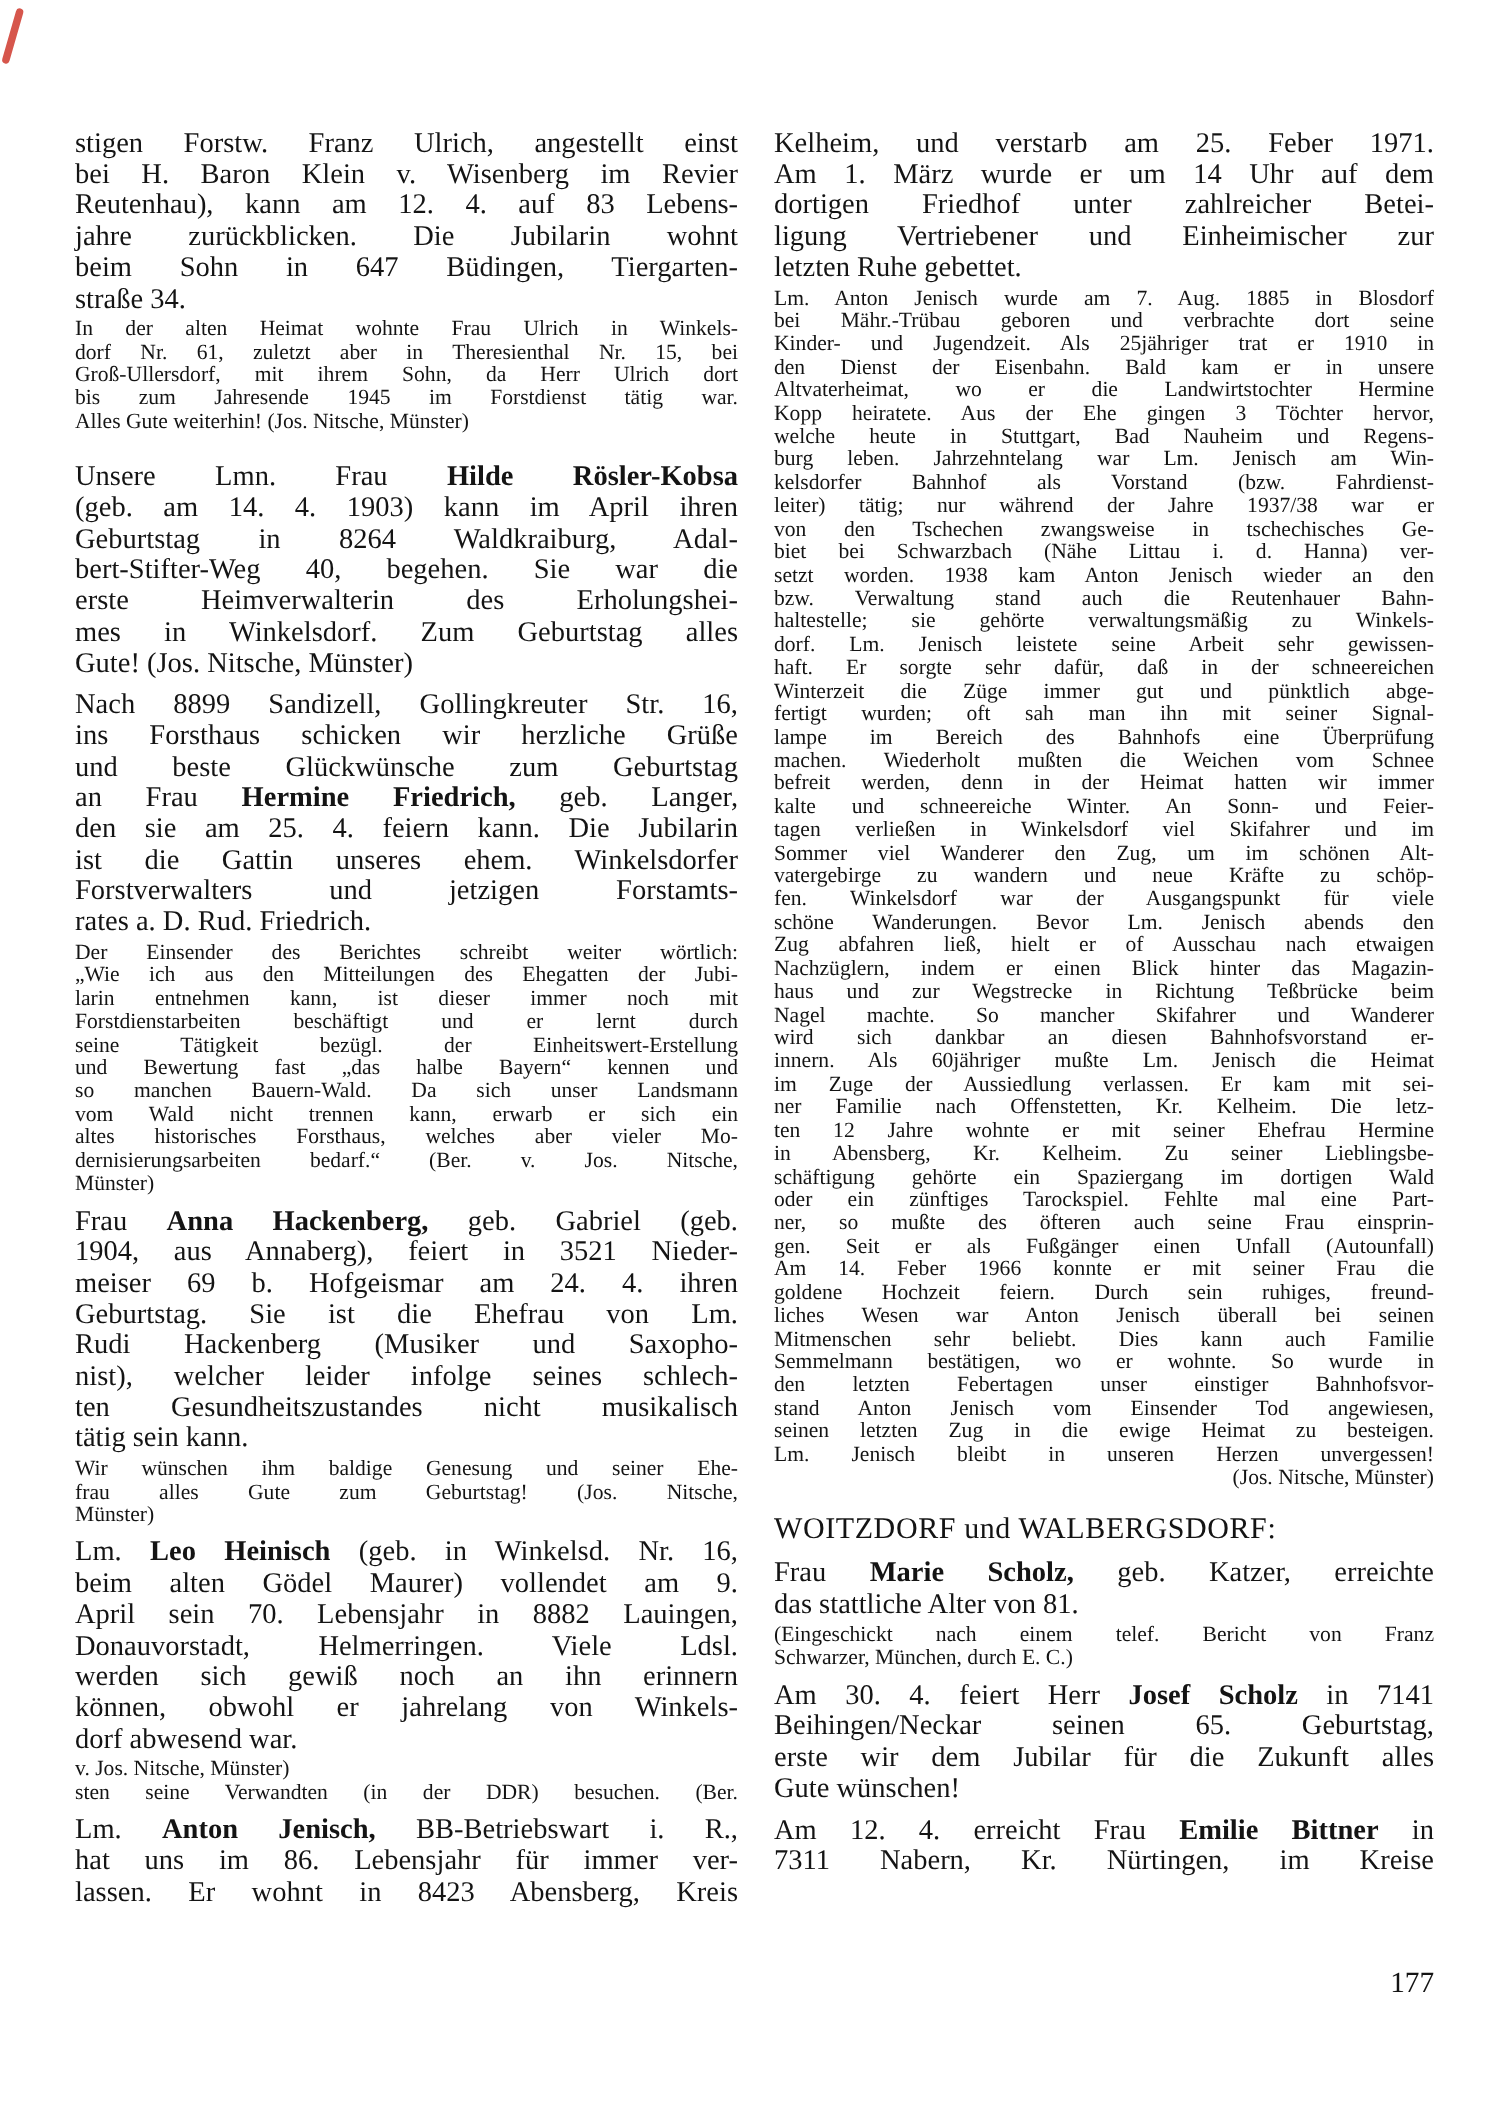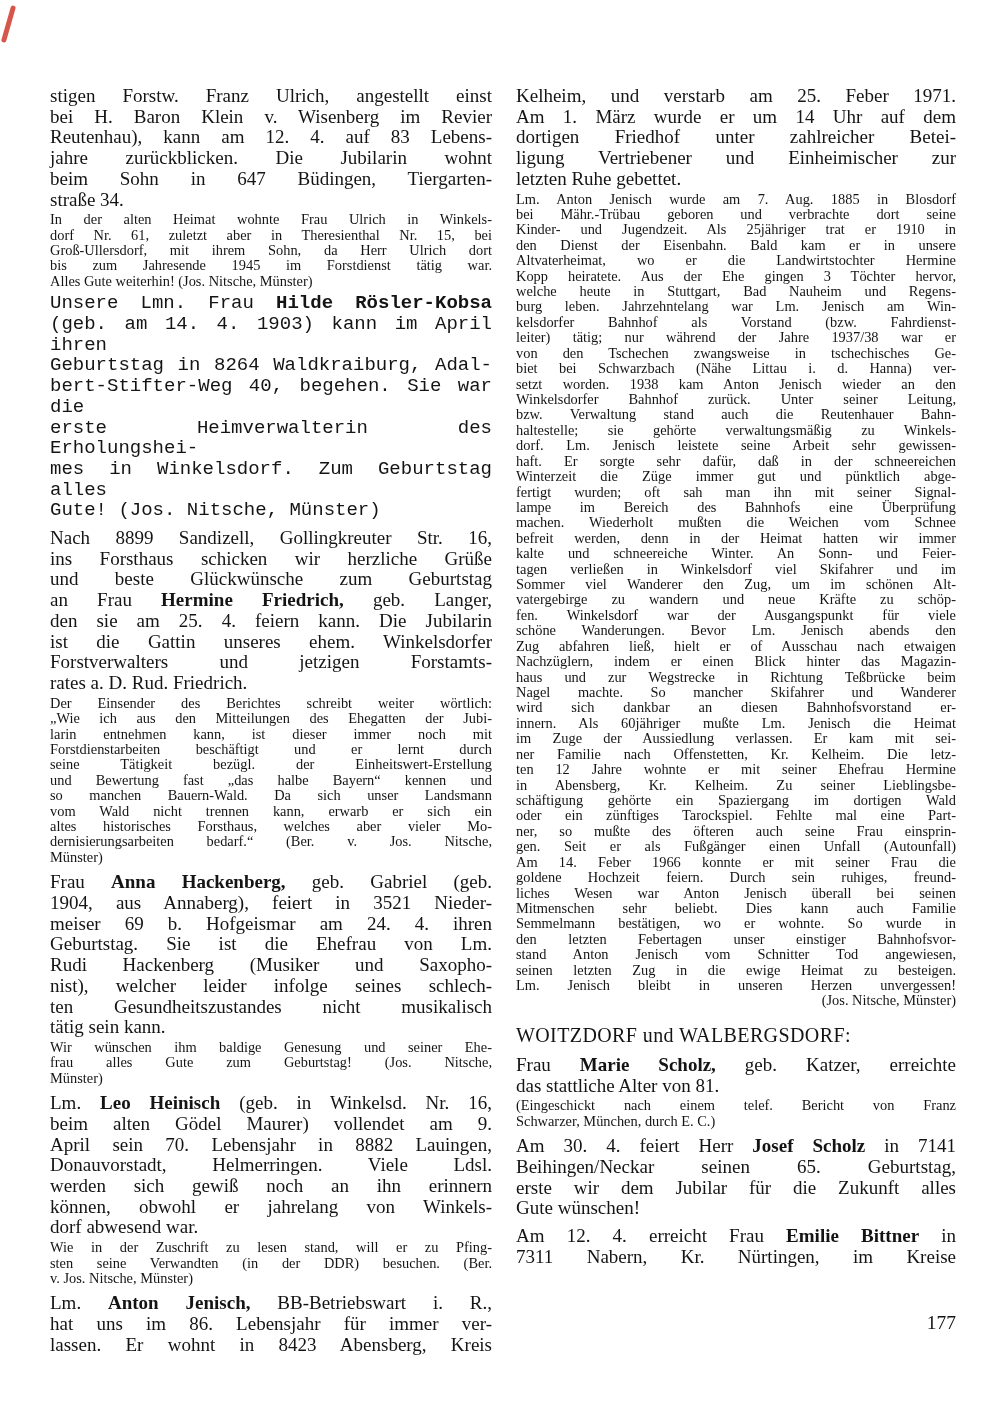--- a/index.html
+++ b/index.html
@@ -15,21 +15,21 @@
   }
   .col { position: absolute; top: 86px; }
   .col-left  { left: 50px;  width: 442px; }
   .col-right { left: 516px; width: 440px; }
 
   .block { margin-top: 6px; }
   .block:first-child { margin-top: 0; }
   .block-body  { margin-top: 7px; }
   .block-small { margin-top: 2px; }
   .block-heading { margin-top: 14px; }
-  .block-gap { margin-top: 4px; font-family: Liberation Mono, monospace; }
+  .block-gap { margin-top: 19px; }
 
   .line { text-align: justify; text-align-last: justify; white-space: normal; }
   .line.last  { text-align-last: left; }
   .line.right { text-align-last: right; }
 
   .line.body    { font-size: 19px;   line-height: 20.7px; }
   .line.small   { font-size: 14.4px; line-height: 15.42px; }
   .line.heading { font-size: 20px; line-height: 25px; font-weight: normal; letter-spacing: 0.4px; text-align-last: left; }
 
   b { font-weight: bold; }
@@ -121,23 +121,22 @@
       <div class="block block-body">
         <div class="line body">Lm. <b>Leo Heinisch</b> (geb. in Winkelsd. Nr. 16,</div>
         <div class="line body">beim alten Gödel Maurer) vollendet am 9.</div>
         <div class="line body">April sein 70. Lebensjahr in 8882 Lauingen,</div>
         <div class="line body">Donauvorstadt, Helmerringen. Viele Ldsl.</div>
         <div class="line body">werden sich gewiß noch an ihn erinnern</div>
         <div class="line body">können, obwohl er jahrelang von Winkels-</div>
         <div class="line body last">dorf abwesend war.</div>
       </div>
       <div class="block block-small">
-        <div class="line small">Wie in der Zuschrift zu lesen stand, will er zu Pfing-</div>
+        <div class="line small last">v. Jos. Nitsche, Münster)</div>
         <div class="line small">sten seine Verwandten (in der DDR) besuchen. (Ber.</div>
-        <div class="line small last">v. Jos. Nitsche, Münster)</div>
       </div>
       <div class="block block-body">
         <div class="line body">Lm. <b>Anton Jenisch,</b> BB-Betriebswart i. R.,</div>
         <div class="line body">hat uns im 86. Lebensjahr für immer ver-</div>
         <div class="line body">lassen. Er wohnt in 8423 Abensberg, Kreis</div>
       </div>
     </div>
   <div class="col col-right">
       <div class="block block-body">
         <div class="line body">Kelheim, und verstarb am 25. Feber 1971.</div>
@@ -153,21 +152,20 @@
         <div class="line small">den Dienst der Eisenbahn. Bald kam er in unsere</div>
         <div class="line small">Altvaterheimat, wo er die Landwirtstochter Hermine</div>
         <div class="line small">Kopp heiratete. Aus der Ehe gingen 3 Töchter hervor,</div>
         <div class="line small">welche heute in Stuttgart, Bad Nauheim und Regens-</div>
         <div class="line small">burg leben. Jahrzehntelang war Lm. Jenisch am Win-</div>
         <div class="line small">kelsdorfer Bahnhof als Vorstand (bzw. Fahrdienst-</div>
         <div class="line small">leiter) tätig; nur während der Jahre 1937/38 war er</div>
         <div class="line small">von den Tschechen zwangsweise in tschechisches Ge-</div>
         <div class="line small">biet bei Schwarzbach (Nähe Littau i. d. Hanna) ver-</div>
         <div class="line small">setzt worden. 1938 kam Anton Jenisch wieder an den</div>
-        <div class="line small">Winkelsdorfer Bahnhof zurück. Unter seiner Leitung,</div>
         <div class="line small">bzw. Verwaltung stand auch die Reutenhauer Bahn-</div>
         <div class="line small">haltestelle; sie gehörte verwaltungsmäßig zu Winkels-</div>
         <div class="line small">dorf. Lm. Jenisch leistete seine Arbeit sehr gewissen-</div>
         <div class="line small">haft. Er sorgte sehr dafür, daß in der schneereichen</div>
         <div class="line small">Winterzeit die Züge immer gut und pünktlich abge-</div>
         <div class="line small">fertigt wurden; oft sah man ihn mit seiner Signal-</div>
         <div class="line small">lampe im Bereich des Bahnhofs eine Überprüfung</div>
         <div class="line small">machen. Wiederholt mußten die Weichen vom Schnee</div>
         <div class="line small">befreit werden, denn in der Heimat hatten wir immer</div>
         <div class="line small">kalte und schneereiche Winter. An Sonn- und Feier-</div>
@@ -189,21 +187,21 @@
         <div class="line small">schäftigung gehörte ein Spaziergang im dortigen Wald</div>
         <div class="line small">oder ein zünftiges Tarockspiel. Fehlte mal eine Part-</div>
         <div class="line small">ner, so mußte des öfteren auch seine Frau einsprin-</div>
         <div class="line small">gen. Seit er als Fußgänger einen Unfall (Autounfall)</div>
         <div class="line small">Am 14. Feber 1966 konnte er mit seiner Frau die</div>
         <div class="line small">goldene Hochzeit feiern. Durch sein ruhiges, freund-</div>
         <div class="line small">liches Wesen war Anton Jenisch überall bei seinen</div>
         <div class="line small">Mitmenschen sehr beliebt. Dies kann auch Familie</div>
         <div class="line small">Semmelmann bestätigen, wo er wohnte. So wurde in</div>
         <div class="line small">den letzten Febertagen unser einstiger Bahnhofsvor-</div>
-        <div class="line small">stand Anton Jenisch vom Schnitter Tod angewiesen,</div>
+        <div class="line small">stand Anton Jenisch vom Einsender Tod angewiesen,</div>
         <div class="line small">seinen letzten Zug in die ewige Heimat zu besteigen.</div>
         <div class="line small">Lm. Jenisch bleibt in unseren Herzen unvergessen!</div>
         <div class="line small right">(Jos. Nitsche, Münster)</div>
       </div>
       <div class="block block-heading">
         <div class="line heading last">WOITZDORF und WALBERGSDORF:</div>
       </div>
       <div class="block block-body">
         <div class="line body">Frau <b>Marie Scholz,</b> geb. Katzer, erreichte</div>
         <div class="line body last">das stattliche Alter von 81.</div>

